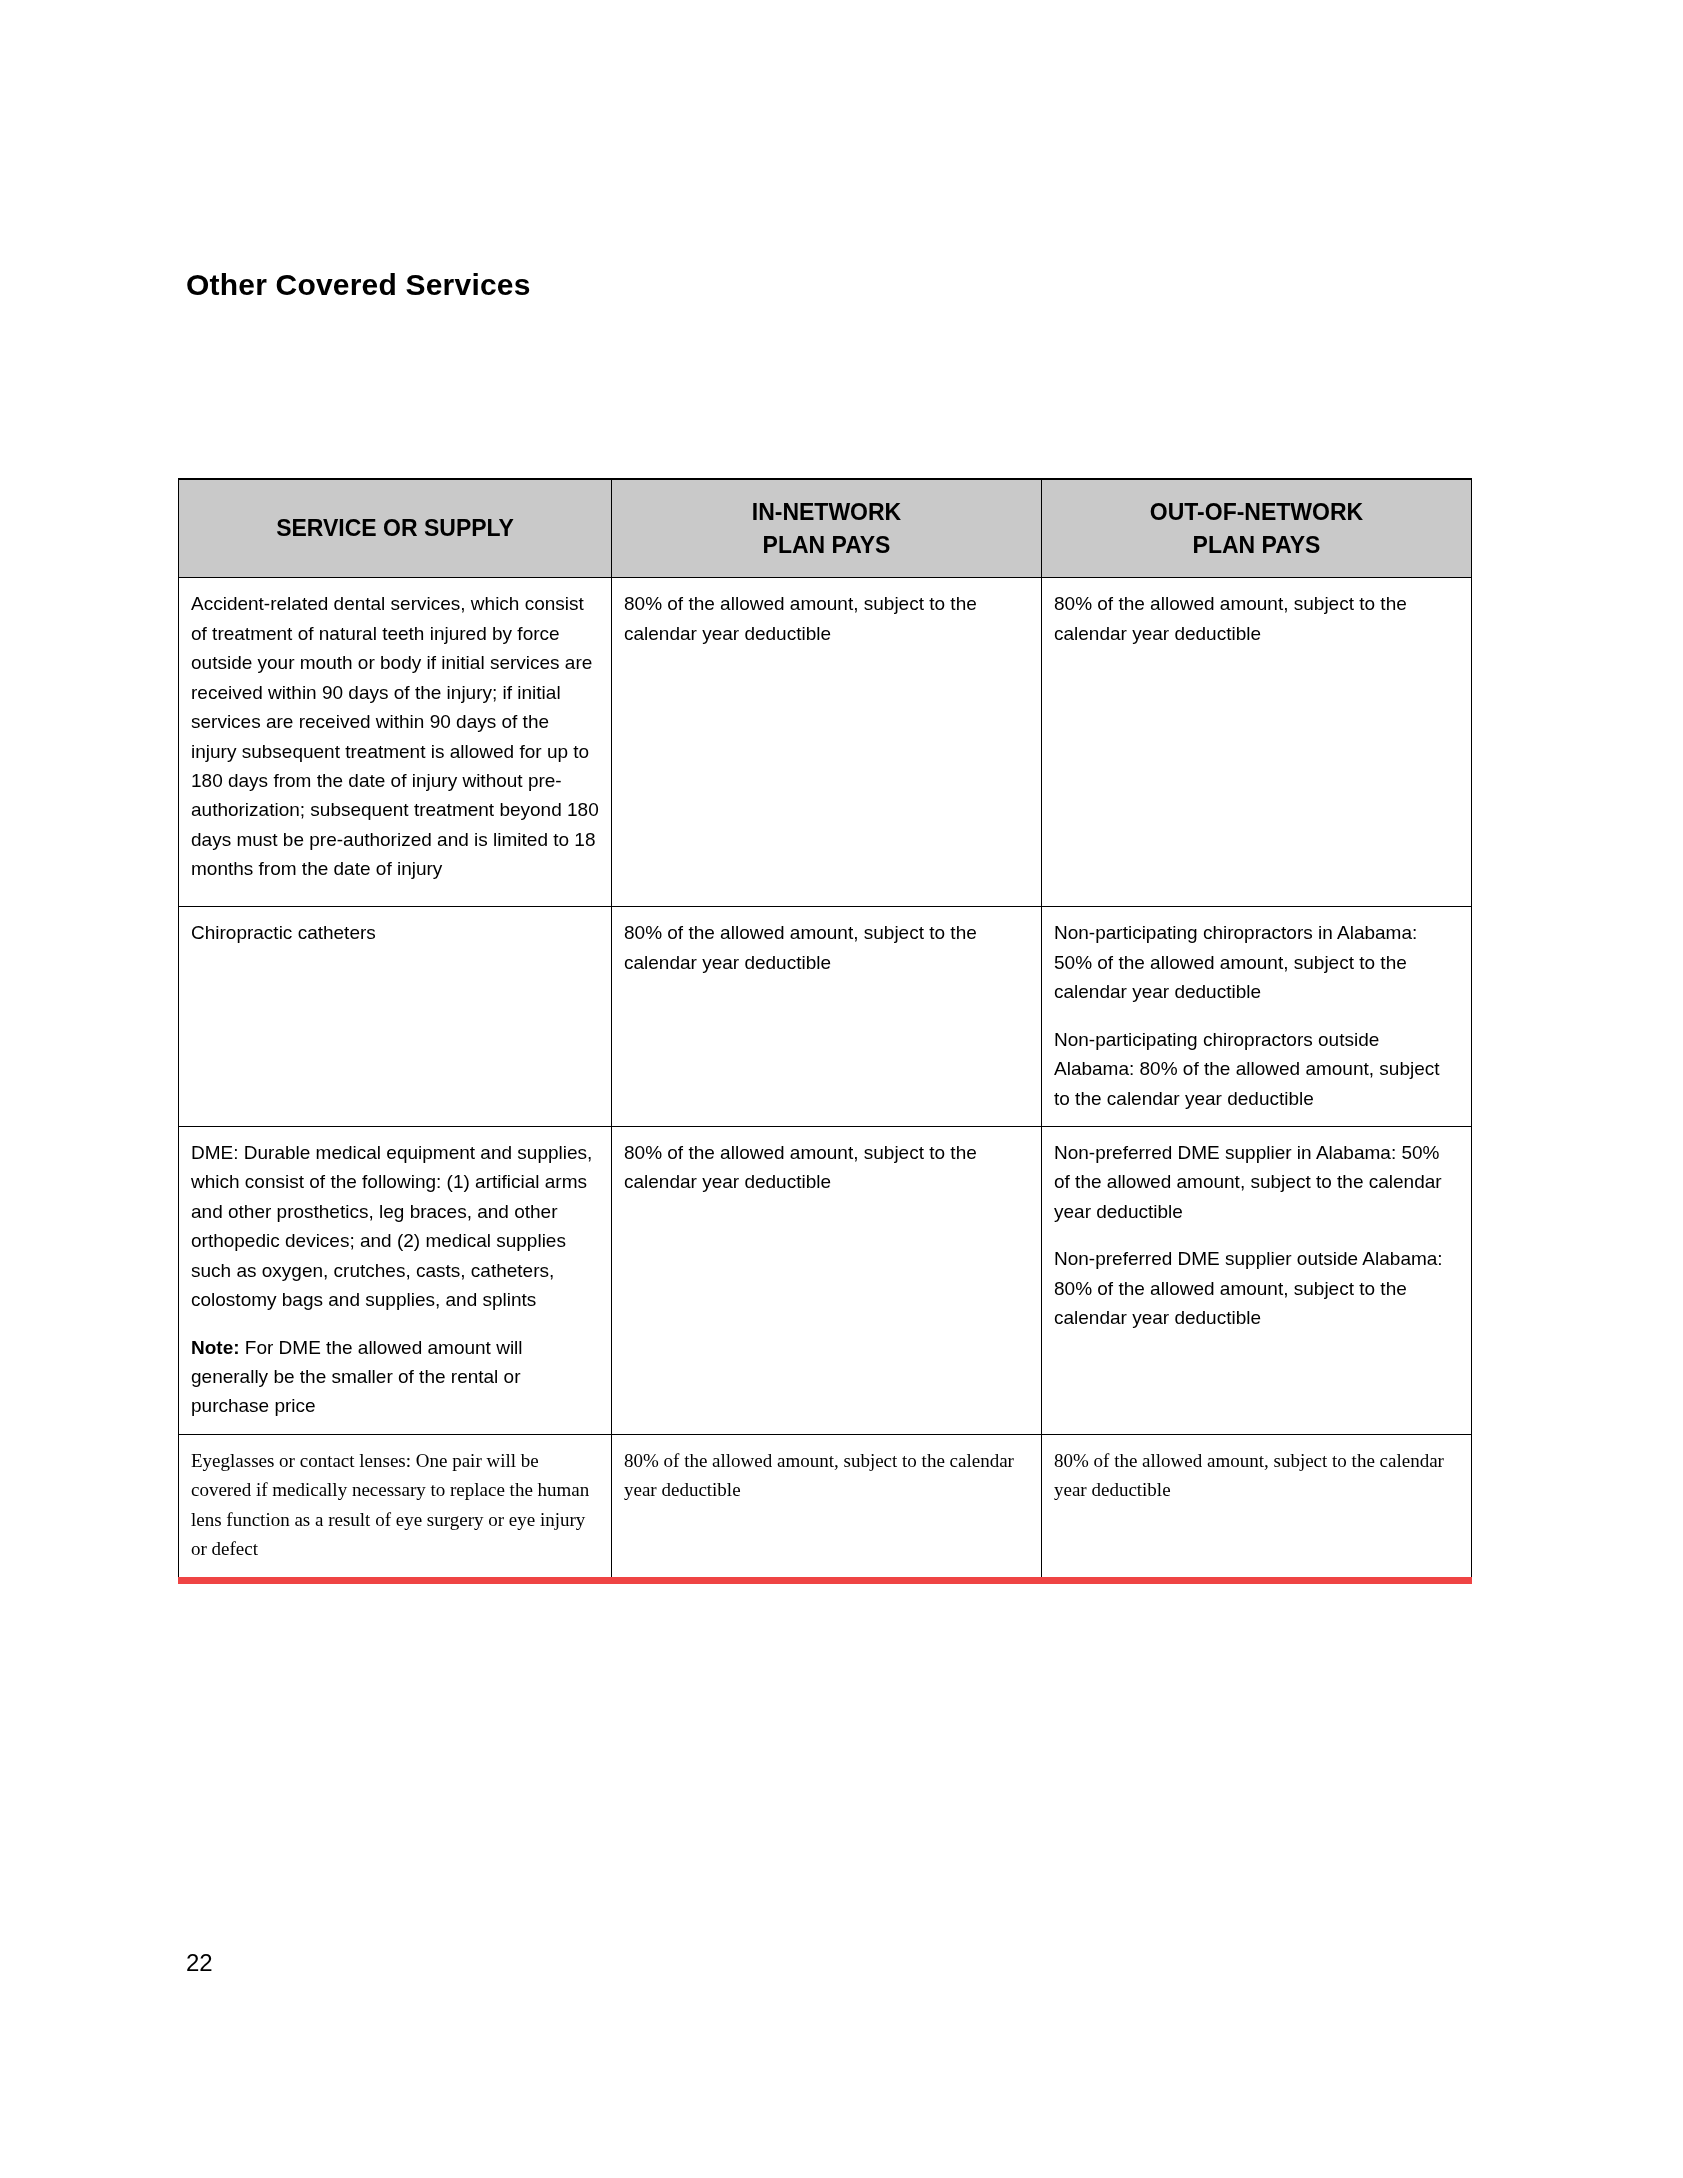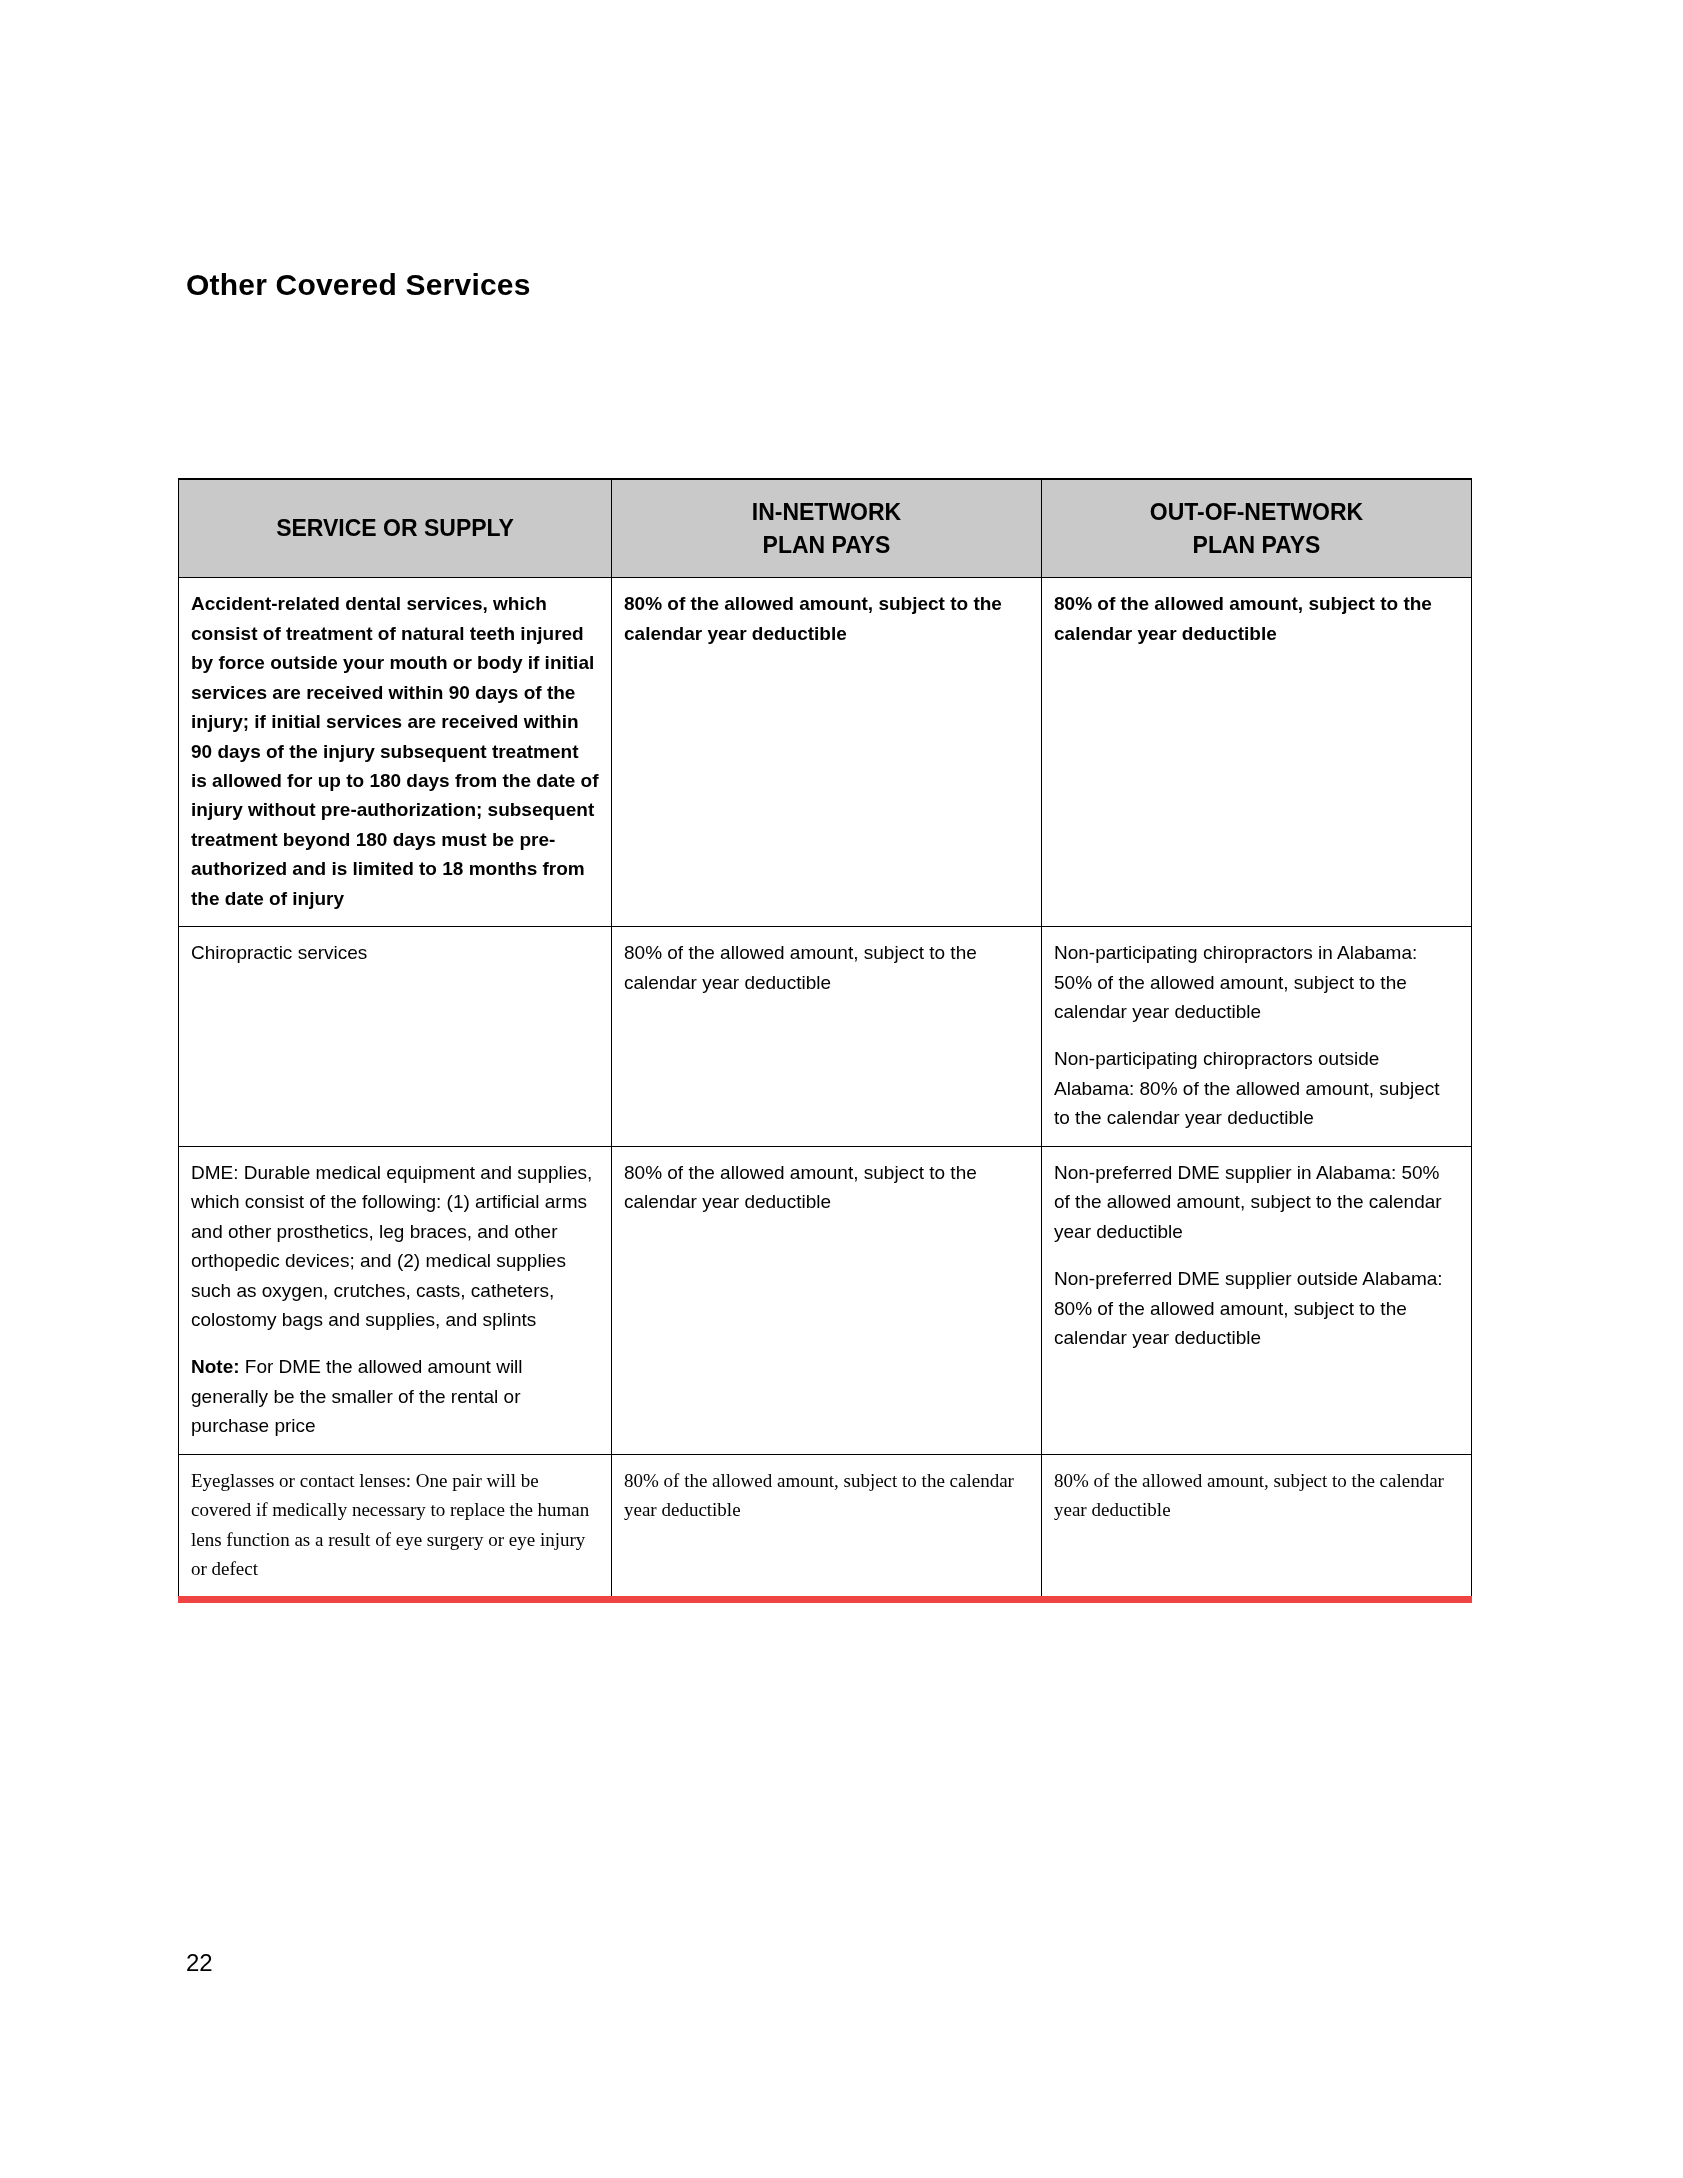--- a/index.html
+++ b/index.html
@@ -103,21 +103,21 @@
   }
   .benefits-table tbody tr:last-child td {
     border-bottom: 7px solid #ef4444;
     font-family: Liberation Serif, serif;
   }
   .cell-para { margin: 0; }
   .cell-para + .cell-para { margin-top: 18px; }
   .note-label { font-weight: bold; }
 
   
-  .row-tall    td { height: 329px; font-weight: bold; }
+  .row-tall    td { height: 329px; }
   .row-short   td { height: 61px; }
   .row-chiro   td { height: 196px; }
   .row-dialysis td { height: 61px; }
   .row-dme     td { height: 307px; }
   .row-eye     td { height: 129px; }
 
   
   .page-number {
     position: absolute;
     left: 186px;
@@ -166,21 +166,21 @@
           <p class="cell-para">80% of the allowed amount, subject to the calendar year deductible</p>
         </td>
         <td>
           <p class="cell-para">80% of the allowed amount, subject to the calendar year deductible</p>
         </td>
       </tr>
 
 
       <tr class="row-chiro">
         <td>
-          <p class="cell-para">Chiropractic services</p>
+          <p class="cell-para">Chiropractic catheters</p>
         </td>
         <td>
           <p class="cell-para">80% of the allowed amount, subject to the calendar year deductible</p>
         </td>
         <td>
           <p class="cell-para">Non-participating chiropractors in Alabama:  50% of the allowed amount, subject to the calendar year deductible</p>
           <p class="cell-para">Non-participating chiropractors outside Alabama:  80% of the allowed amount, subject to the calendar year deductible</p>
         </td>
       </tr>
 

